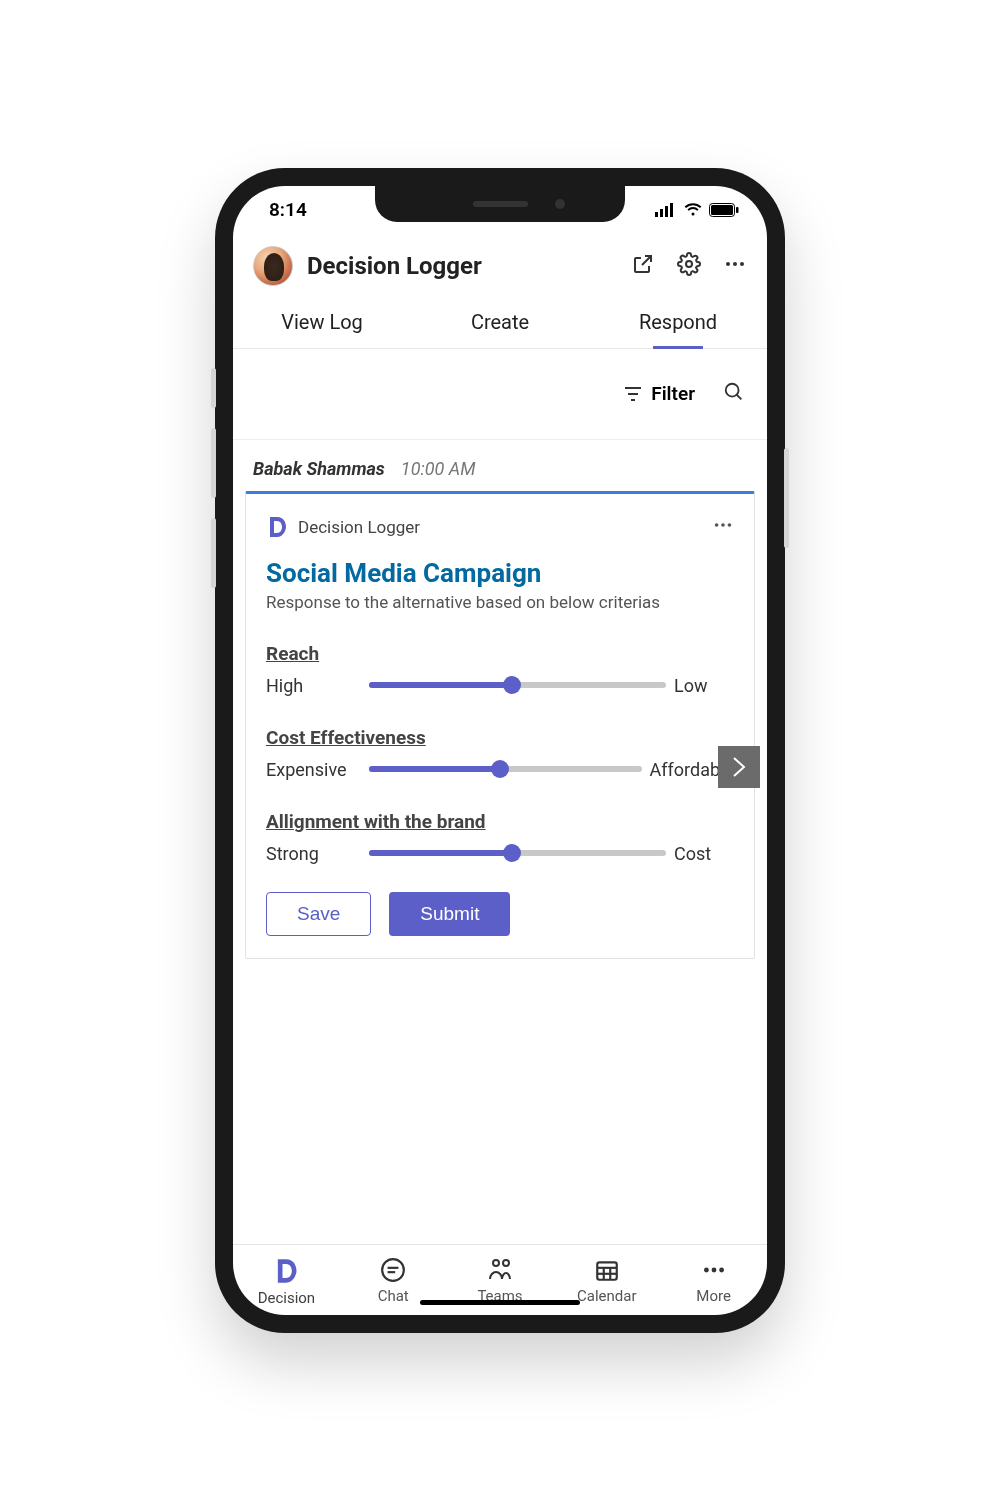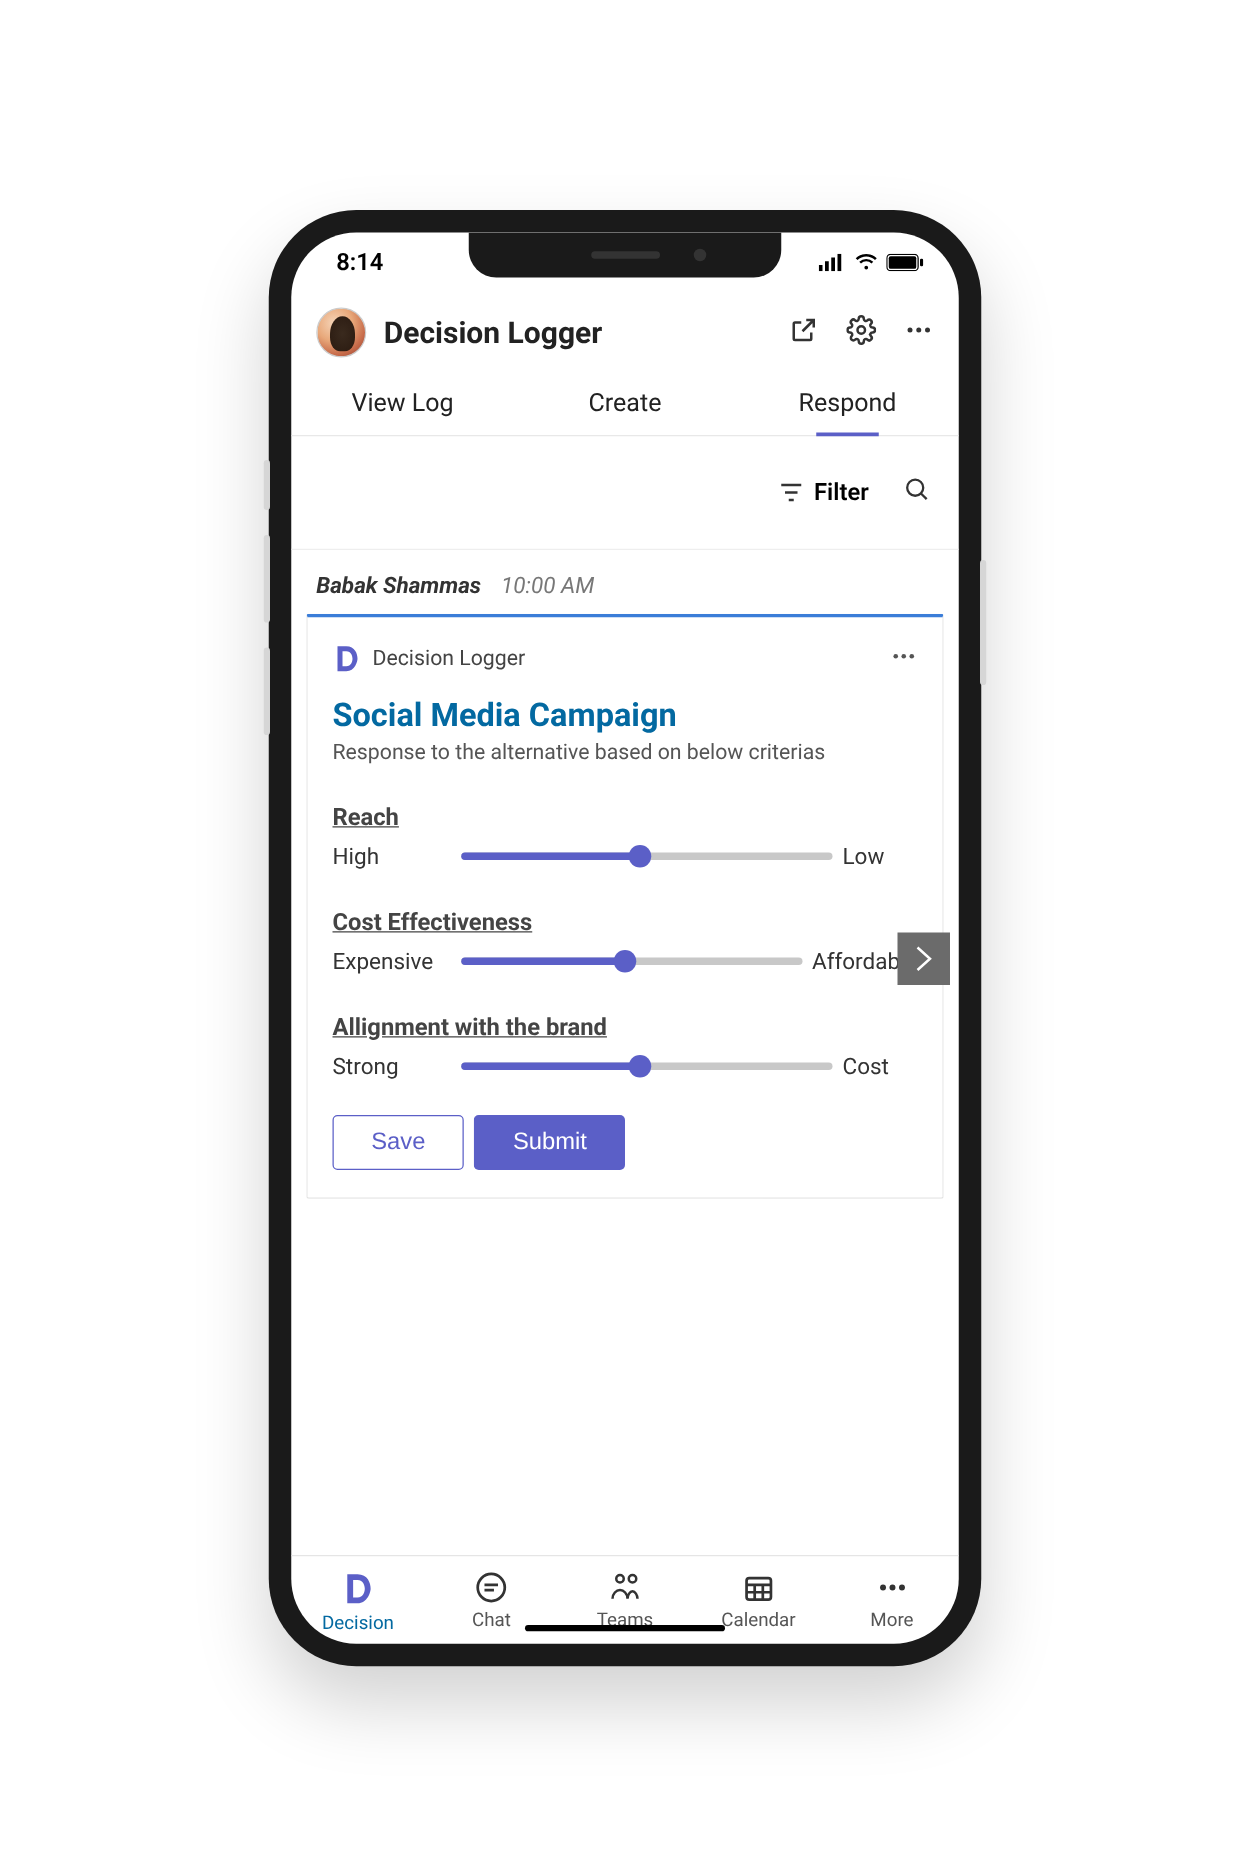--- a/index.html
+++ b/index.html
@@ -218,21 +218,21 @@
     right: -6px;
     top: 252px;
     width: 42px;
     height: 42px;
     background: #6b6b6b;
     display: flex;
     align-items: center;
     justify-content: center;
     cursor: pointer;
   }
-  .card-actions { display: flex; gap: 8px; margin-top: 28px; }
+  .card-actions { display: flex; gap: 18px; margin-top: 28px; }
   .btn {
     padding: 10px 30px;
     font-size: 19px;
     border-radius: 4px;
     cursor: pointer;
     border: 1px solid transparent;
   }
   .btn-outline {
     background: #fff;
     border: 1.5px solid #5b5fc7;
@@ -250,21 +250,21 @@
   .nav-item {
     flex: 1;
     display: flex;
     flex-direction: column;
     align-items: center;
     gap: 4px;
     font-size: 15px;
     color: #555;
     cursor: pointer;
   }
-  .nav-item.active { color: #0369a1; text-align: center; }
+  .nav-item.active { color: #404040; text-align: center; }
   .home-indicator {
     position: absolute;
     bottom: 10px;
     left: 50%;
     transform: translateX(-50%);
     width: 160px;
     height: 5px;
     background: #000;
     border-radius: 3px;
   }

